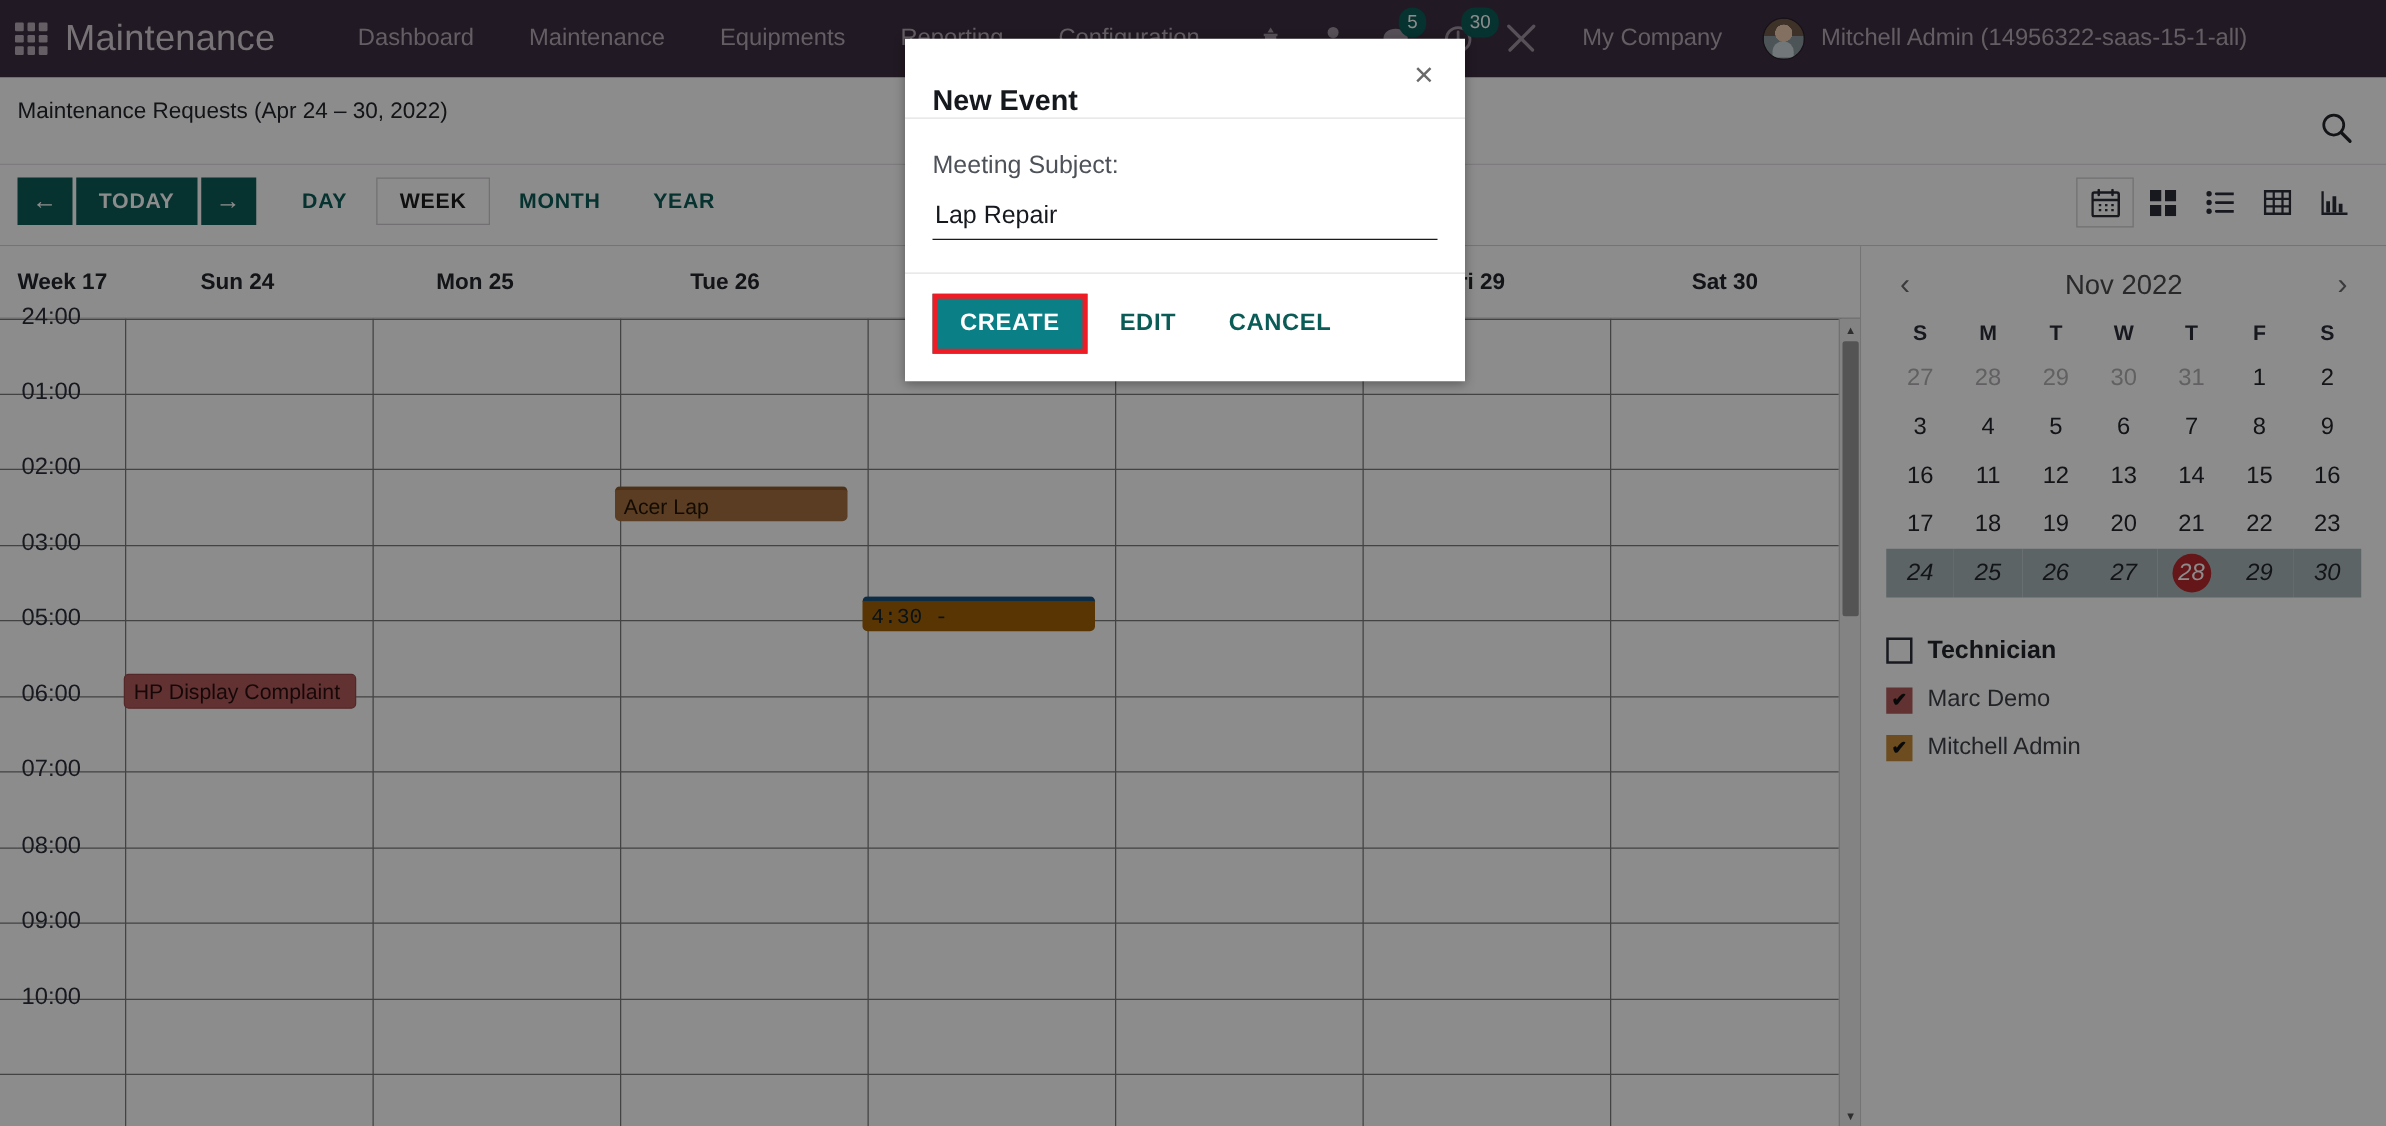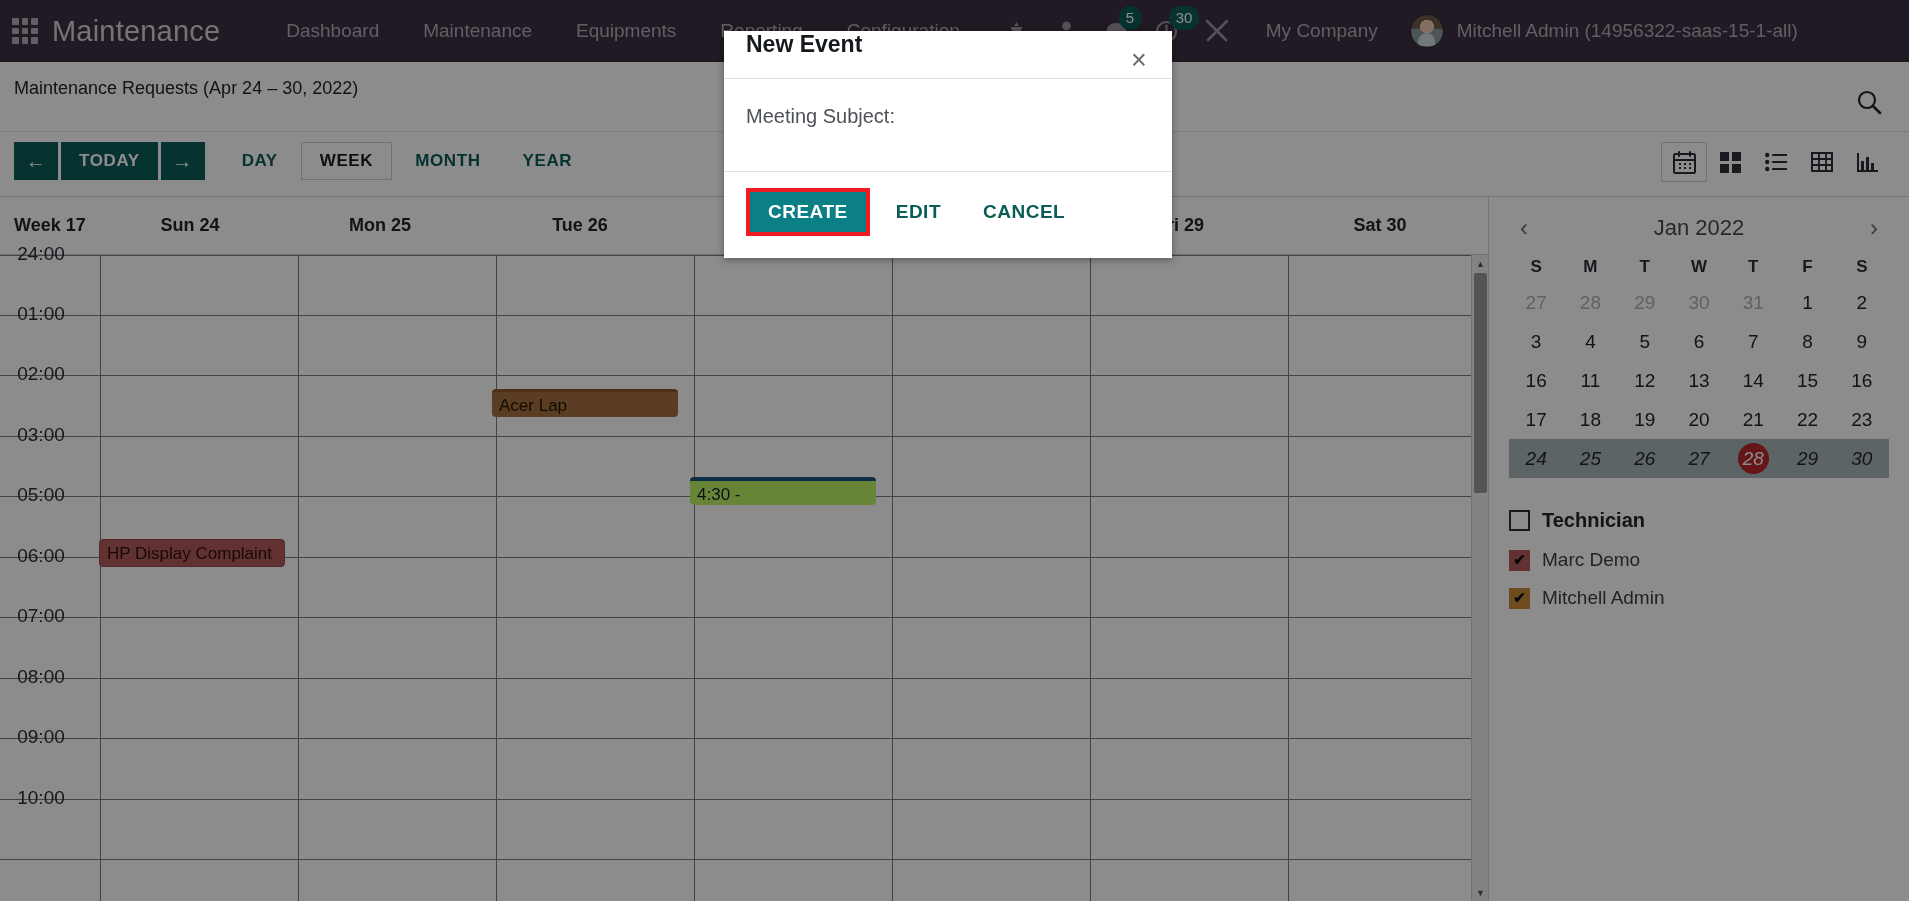--- a/index.html
+++ b/index.html
@@ -198,21 +198,21 @@
   .event {
     position: absolute;
     height: 28px; border-radius: 4px;
     font-size: 17px; line-height: 28px;
     padding: 0 7px;
     white-space: nowrap; overflow: hidden;
     cursor: pointer;
   }
   .ev-red   { background: #b35a5c; border: 1px solid #9a4a4c; color: #2a1010; }
   .ev-brown { background: #a5703f; border-top: 3px solid #8a5a2c; color: #241404; }
-  .ev-blue  { background: #bef264; border-top: 4px solid #16537e; color: #10222b; }
+  .ev-blue  { background: #a16207; border-top: 4px solid #16537e; color: #10222b; font-family: Liberation Mono, monospace; }
 
   
   .vscroll {
     position: absolute; right: 0; top: 58px; width: 17px; bottom: 0;
     background: #f0eff0; border-left: 1px solid #cfcccf;
   }
   .vs-arrow {
     position: absolute; left: 0; width: 17px; height: 17px;
     display: flex; align-items: center; justify-content: center;
     color: #555; font-size: 9px;
@@ -280,23 +280,23 @@
   
   .modal {
     position: absolute;
     left: 724px; top: 31px;
     width: 448px;
     background: #ffffff;
     z-index: 100;
     box-shadow: 0 2px 8px rgba(0,0,0,.35);
   }
   .modal-head {
-    position: relative; height: 48px;
+    position: relative; height: 64px;
     border-bottom: 1px solid #e2e2e2;
-    display: flex; align-items: flex-start;
+    display: flex; align-items: flex-end;
   }
   .modal-title {
     font-size: 23px; font-weight: 700; color: #15181d;
     margin-left: 22px;
   }
   .modal-close {
     position: absolute; right: 18px; top: 14px;
     width: 30px; height: 30px;
     display: flex; align-items: center; justify-content: center;
     font-size: 27px; color: #6a6a6a; cursor: pointer;
@@ -528,21 +528,21 @@
           <div class="vs-arrow vs-up">▲</div>
           <div class="vs-thumb"></div>
           <div class="vs-arrow vs-down">▼</div>
         </div>
       </div>
 
       <div class="sidebar">
 
         <div class="mini-head">
           <div class="mini-arrow">‹</div>
-          <div class="mini-title">Jan 2022</div>
+          <div class="mini-title">Nov 2022</div>
           <div class="mini-arrow">›</div>
         </div>
 
         <table class="mini-table">
           <thead>
             <tr>
               <th>S</th>
               <th>M</th>
               <th>T</th>
               <th>W</th>
@@ -620,20 +620,21 @@
 
   <div id="dim"></div>
 
   <div class="modal">
     <div class="modal-head">
       <div class="modal-title">New Event</div>
       <div class="modal-close">×</div>
     </div>
     <div class="modal-body">
       <div class="field-label">Meeting Subject:</div>
+      <input class="field-input" type="text" value="Lap Repair" style="">
     </div>
     <div class="modal-foot">
       <button class="btn-create">CREATE</button>
       <button class="btn-flat">EDIT</button>
       <button class="btn-flat">CANCEL</button>
     </div>
   </div>
 
 </div>
 

